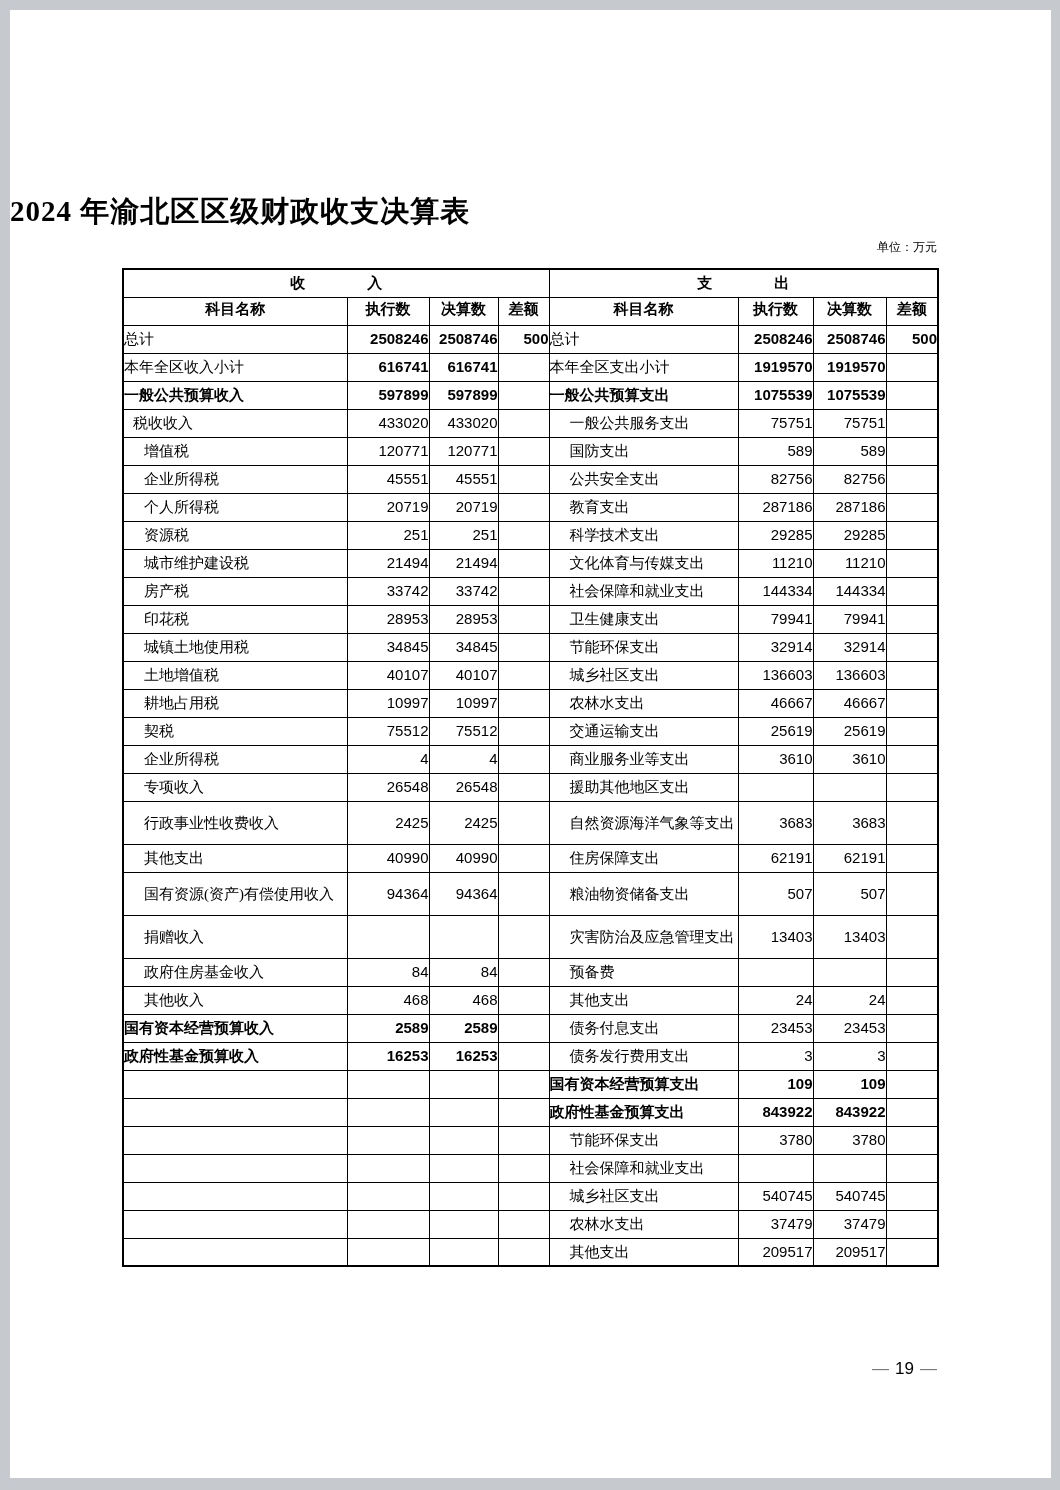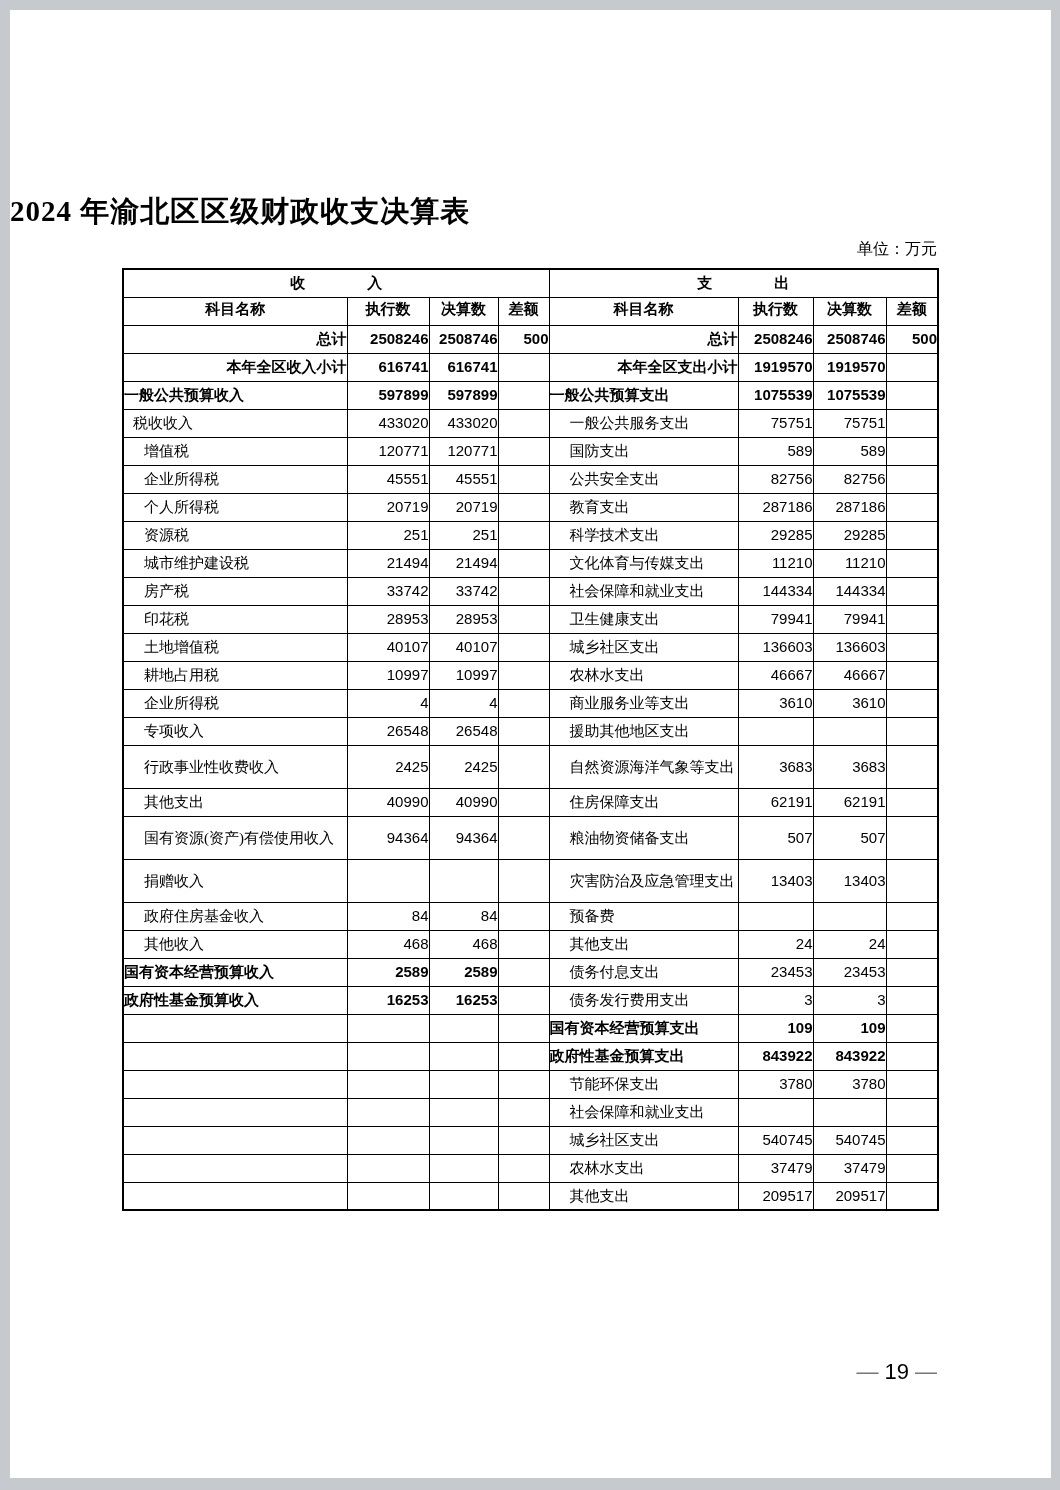--- a/index.html
+++ b/index.html
@@ -14,21 +14,21 @@
     background:#ffffff;
   }
   .doc-title{
     position:absolute;left:0;top:182px;width:100%;
     text-align:left;font-size:29px;font-weight:bold;
     letter-spacing:1px;
     font-family:"Liberation Serif","DejaVu Serif",serif;
   }
   .unit-label{
     position:absolute;left:112px;top:229px;width:815px;
-    text-align:right;font-size:16px;
+    text-align:right;font-size:12px;
   }
   table.fin{
     position:absolute;left:112px;top:258px;width:815px;
     border-collapse:collapse;table-layout:fixed;
     border:2px solid #000;
   }
   table.fin th,table.fin td{
     border:1px solid #000;
     padding:0;margin:0;overflow:hidden;
     font-size:15px;line-height:20px;vertical-align:middle;
@@ -46,36 +46,36 @@
     font-family:Liberation Mono, monospace;
     font-weight:bold;font-size:16px;text-align:center;
   }
   td.name{text-align:left;}
   td.num{
     text-align:right;padding-right:6px;
     font-family:"Liberation Sans","DejaVu Sans",sans-serif;
     font-size:15px;
   }
   td.c-cb{
-    text-align:right;font-weight:bold;
+    text-align:left;font-weight:normal;
     font-family:"Liberation Sans","DejaVu Sans",sans-serif;
     font-size:15.5px;
   }
   td.c-b{
     padding-left:5px;font-weight:bold;
     font-family:"Liberation Sans","DejaVu Sans",sans-serif;
     font-size:15.5px;
   }
   td.c-l1{padding-left:6px;text-indent:9px;}
   td.c-l2{padding-left:6px;text-indent:20px;}
   td.numb{font-weight:bold;}
   .page-number{
     position:absolute;left:112px;top:1349px;width:815px;
     text-align:right;padding-right:55px;
-    font-size:22px;
+    font-size:17px;
     font-family:"Liberation Sans","DejaVu Sans",sans-serif;
   }
   .page-number .dash{color:#777;}
   .page-number .pn{padding:0 6px;}
 </style>
 </head>
 <body>
 
 <div class="page">
 
@@ -225,37 +225,57 @@
           <td class="name c-l2">印花税</td>
           <td class="num">28953</td>
           <td class="num">28953</td>
           <td class="num"></td>
           <td class="name c-l2">卫生健康支出</td>
           <td class="num">79941</td>
           <td class="num">79941</td>
           <td class="num"></td>
         </tr>
         <tr class="drow">
+          <td class="name c-l2">城镇土地使用税</td>
+          <td class="num">34845</td>
+          <td class="num">34845</td>
+          <td class="num"></td>
+          <td class="name c-l2">节能环保支出</td>
+          <td class="num">32914</td>
+          <td class="num">32914</td>
+          <td class="num"></td>
+        </tr>
+        <tr class="drow">
           <td class="name c-l2">土地增值税</td>
           <td class="num">40107</td>
           <td class="num">40107</td>
           <td class="num"></td>
           <td class="name c-l2">城乡社区支出</td>
           <td class="num">136603</td>
           <td class="num">136603</td>
           <td class="num"></td>
         </tr>
         <tr class="drow">
           <td class="name c-l2">耕地占用税</td>
           <td class="num">10997</td>
           <td class="num">10997</td>
           <td class="num"></td>
           <td class="name c-l2">农林水支出</td>
           <td class="num">46667</td>
           <td class="num">46667</td>
+          <td class="num"></td>
+        </tr>
+        <tr class="drow">
+          <td class="name c-l2">契税</td>
+          <td class="num">75512</td>
+          <td class="num">75512</td>
+          <td class="num"></td>
+          <td class="name c-l2">交通运输支出</td>
+          <td class="num">25619</td>
+          <td class="num">25619</td>
           <td class="num"></td>
         </tr>
         <tr class="drow">
           <td class="name c-l2">企业所得税</td>
           <td class="num">4</td>
           <td class="num">4</td>
           <td class="num"></td>
           <td class="name c-l2">商业服务业等支出</td>
           <td class="num">3610</td>
           <td class="num">3610</td>

